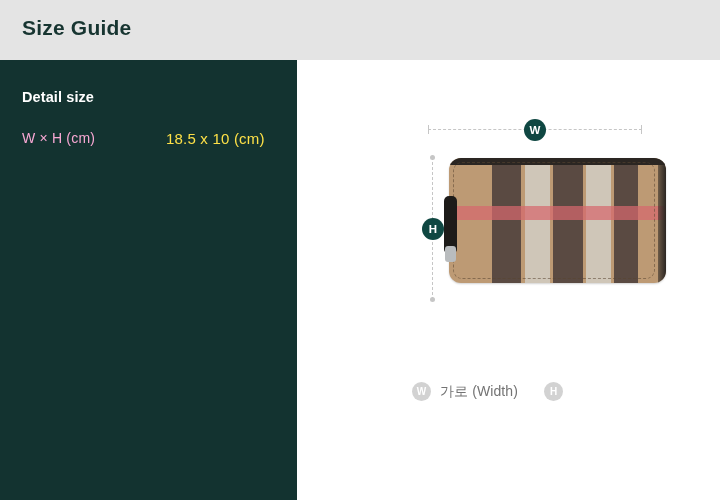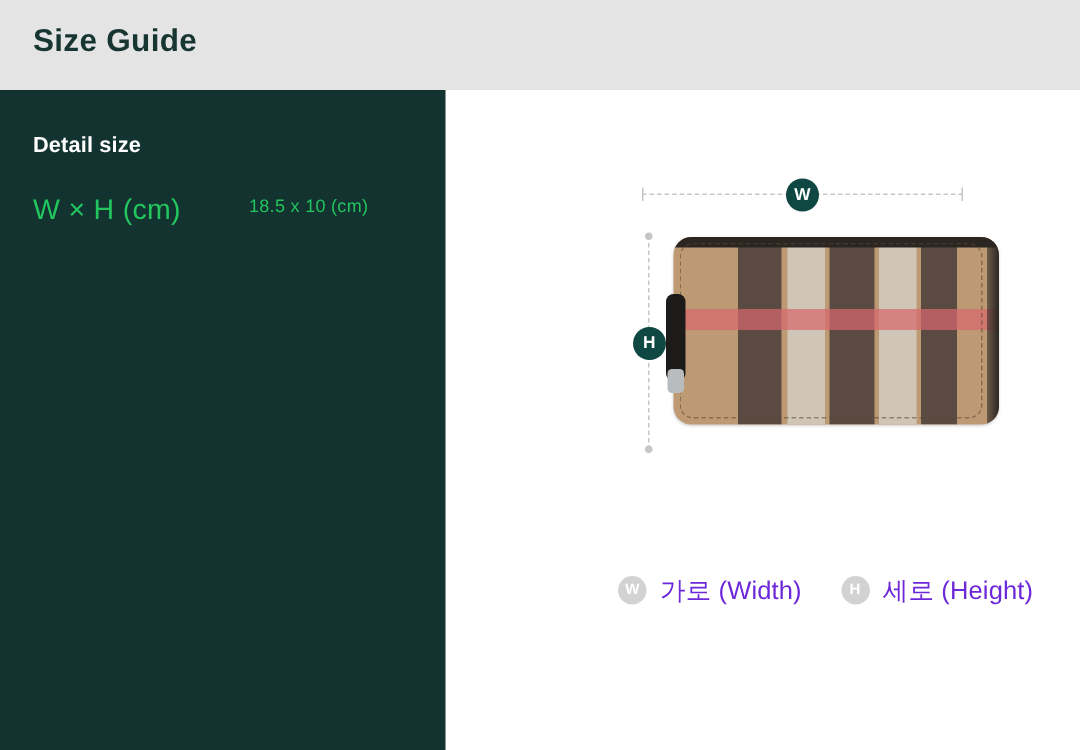--- a/index.html
+++ b/index.html
@@ -59,30 +59,30 @@
     position: absolute;
     left: 22px;
     top: 70px;
     width: 330px;
     height: 20px;
   }
   .spec-label {
     position: absolute;
     left: 0;
     top: 0;
-    font-size: 19px;
-    color: #22c55e;
+    font-size: 14px;
+    color: #f9a8d4;
     letter-spacing: 0.2px;
   }
   .spec-value {
     position: absolute;
     left: 144px;
     top: 0;
-    font-size: 12px;
-    color: #22c55e;
+    font-size: 15px;
+    color: #fde047;
     letter-spacing: 0.2px;
   }
   .notes {
     position: absolute;
     left: 22px;
     bottom: 72px;
     width: 330px;
   }
   .note-line {
     font-size: 10.5px;
@@ -270,22 +270,22 @@
     height: 19px;
     border-radius: 50%;
     background: #d2d2d2;
     color: #ffffff;
     font-size: 10px;
     font-weight: bold;
     line-height: 19px;
     text-align: center;
   }
   .legend-text {
-    font-size: 17px;
-    color: #6d28d9;
+    font-size: 14px;
+    color: #737373;
     letter-spacing: 0.1px;
   }
 </style>
 </head>
 <body>
 
 <div id="page">
 
   <div class="header">
     <div class="header-title">Size Guide</div>
@@ -335,18 +335,17 @@
       <div class="zipper-tab"></div>
     </div>
 
     <div class="legend">
       <div class="legend-item">
         <div class="legend-badge">W</div>
         <div class="legend-text">가로 (Width)</div>
       </div>
       <div class="legend-item">
         <div class="legend-badge">H</div>
-        <div class="legend-text">세로 (Height)</div>
       </div>
     </div>
 
   </div>
 </div>
 
 </body></html>

